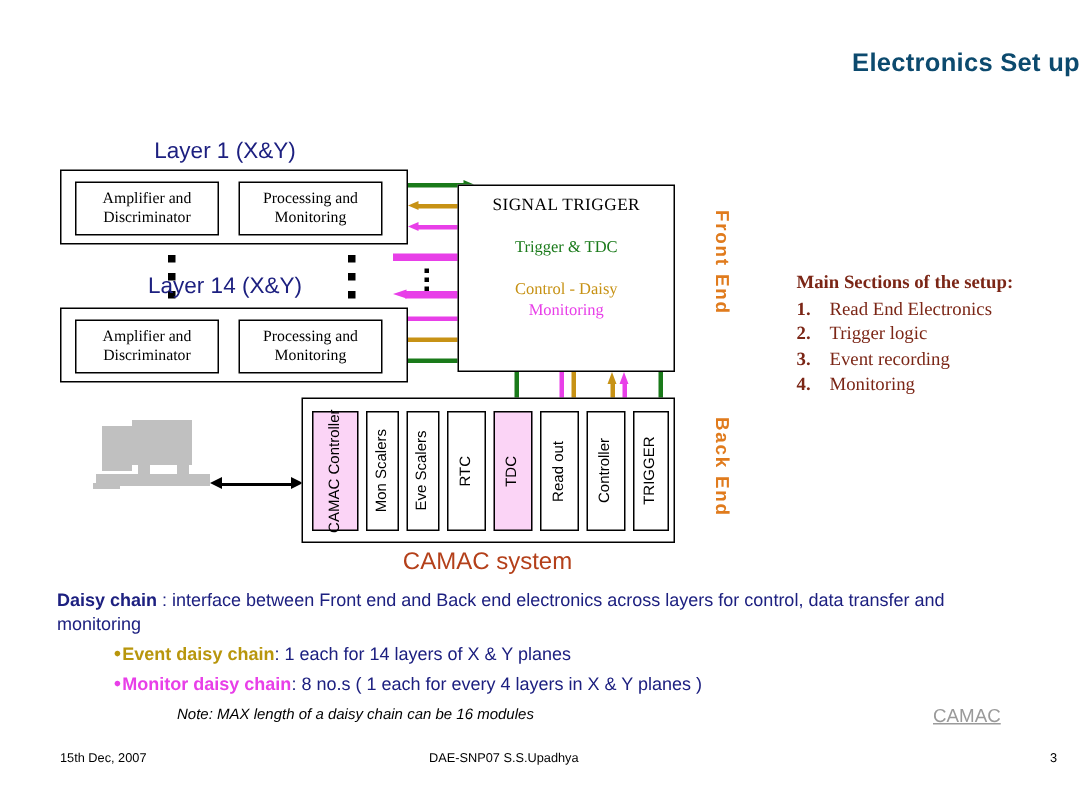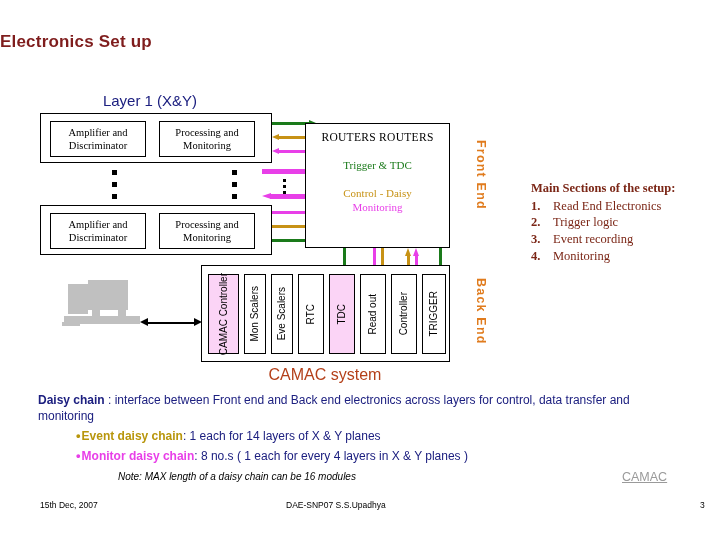--- a/index.html
+++ b/index.html
@@ -5,22 +5,22 @@
   html,body{margin:0;padding:0;}
   body{
     width:720px;height:540px;background:#ffffff;overflow:hidden;
     font-family:"Liberation Sans",sans-serif;position:relative;
   }
   .stage{position:absolute;left:0;top:0;width:720px;height:540px;}
   .abs{position:absolute;}
 
   
   #title{
-    left:0;top:32px;width:720px;text-align:left;
-    font-size:17px;font-weight:bold;color:#7f1d1d;
+    left:0;top:32px;width:720px;text-align:right;
+    font-size:17px;font-weight:bold;color:#0c4a6e;
     letter-spacing:.2px;
   }
 
   
   .layerlabel{
     color:#1d2080;font-size:15px;text-align:center;
     font-family:"Liberation Sans",sans-serif;
   }
 
   
@@ -151,20 +151,21 @@
       <i></i>
       <i></i>
     </div>
   <div class="abs dotcol" style="left:232px;top:170px;">
       <i></i>
       <i></i>
       <i></i>
       <i></i>
     </div>
 
+  <div class="abs layerlabel" style="left:60px;top:182px;width:180px;">Layer 14 (X&amp;Y)</div>
 
   <div class="abs layerbox" style="left:40px;top:205px;width:232px;height:50px;">
     <div class="innerbox" style="left:9px;top:7px;width:96px;height:36px;">Amplifier and Discriminator</div>
     <div class="innerbox" style="left:118px;top:7px;width:96px;height:36px;">Processing and Monitoring</div>
   </div>
 
   <div class="abs harrow r" style="left:272px;top:120px;width:44px;">
     <div class="shaft" style="left:0;right:6px;background:#1a7a1a;"></div>
     <div class="head" style="border-left:7px solid #1a7a1a;"></div>
   </div>
@@ -198,21 +199,21 @@
   <div class="abs harrow r" style="left:272px;top:223px;width:44px;">
     <div class="shaft" style="left:0;right:6px;background:#c79215;"></div>
     <div class="head" style="border-left:7px solid #c79215;"></div>
   </div>
   <div class="abs harrow r" style="left:272px;top:237px;width:44px;">
     <div class="shaft" style="left:0;right:6px;background:#1a7a1a;"></div>
     <div class="head" style="border-left:7px solid #1a7a1a;"></div>
   </div>
 
   <div class="abs" id="router" style="left:305px;top:123px;width:145px;height:125px;">
-    <div class="rtitle">ROUTERS ROUTERS</div>
+    <div class="rtitle">SIGNAL TRIGGER</div>
     <div class="rtrig">Trigger  &amp; TDC</div>
     <div class="rctrl">Control - Daisy</div>
     <div class="rmon">Monitoring</div>
   </div>
 
   <div class="abs varrow d" style="left:341px;top:248px;height:30px;">
     <div class="shaft" style="top:0;bottom:7px;background:#1a7a1a;"></div>
     <div class="head" style="border-top:8px solid #1a7a1a;"></div>
   </div>
 

